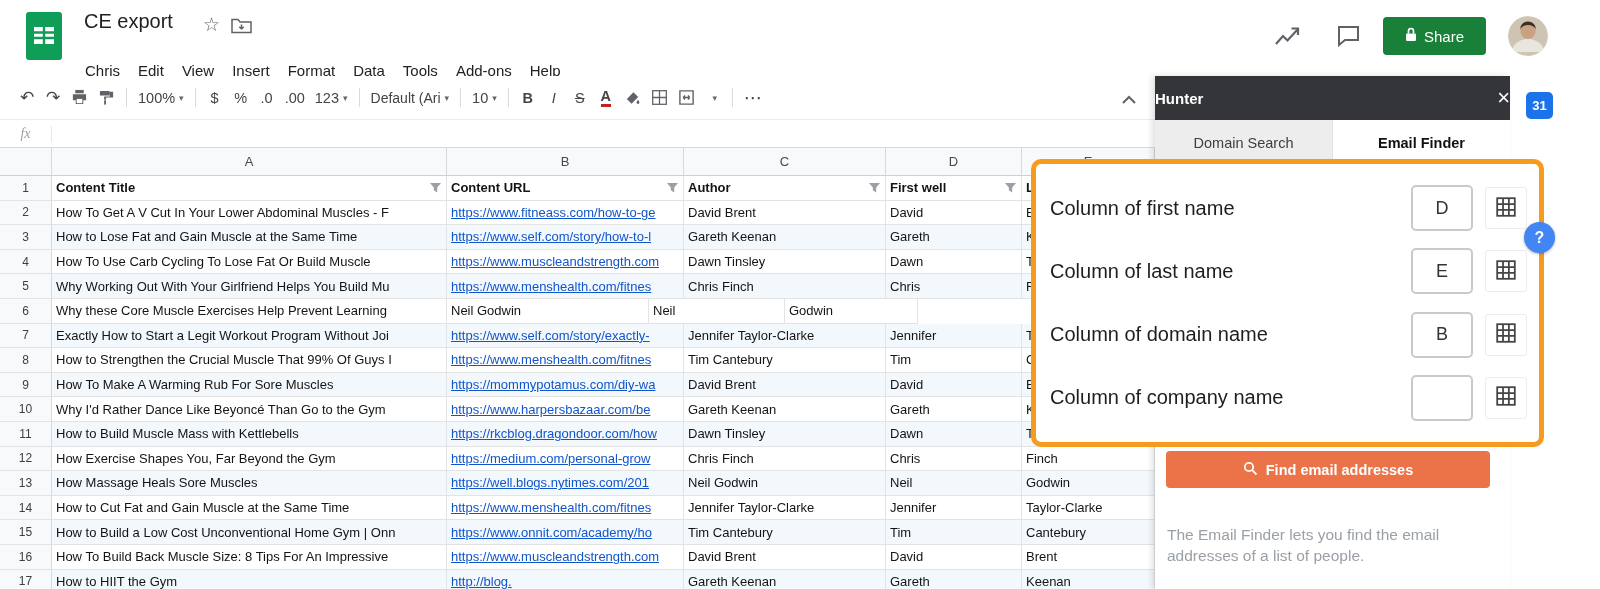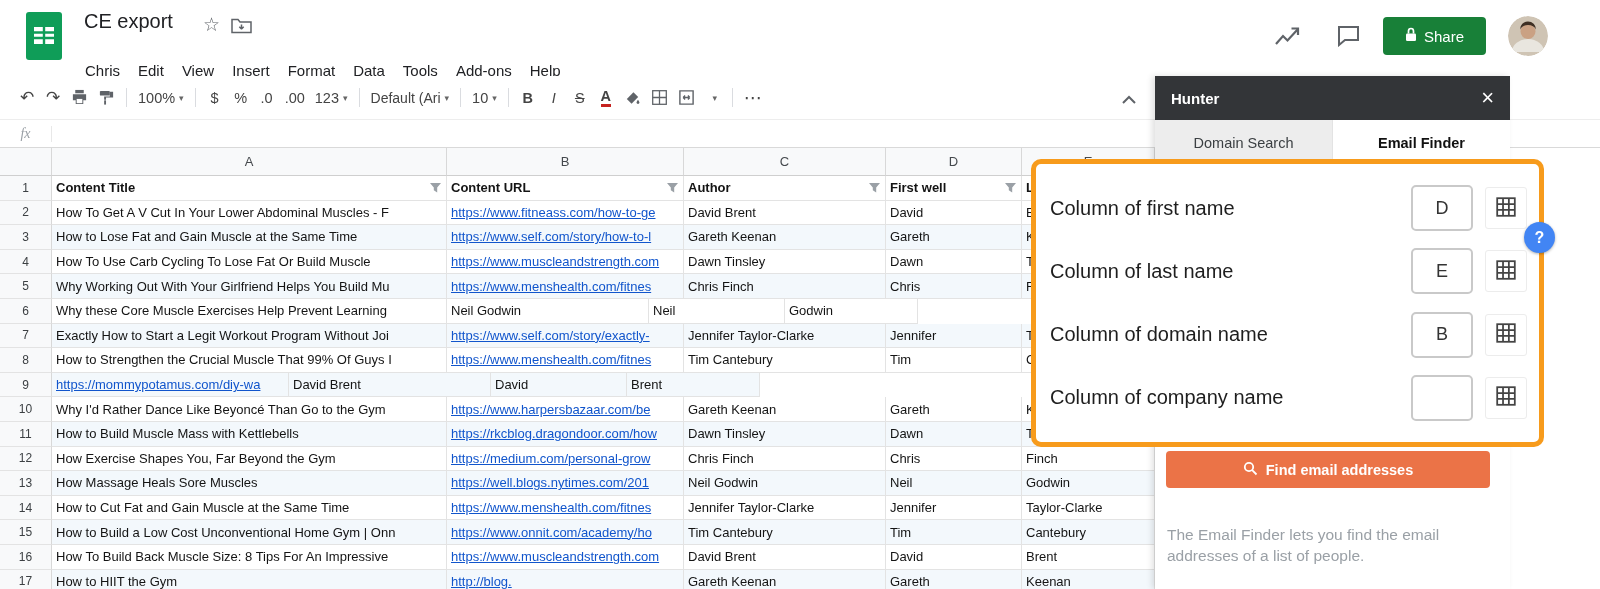--- a/index.html
+++ b/index.html
@@ -55,21 +55,21 @@
   .gcell { border-right:1px solid #e3e3e3; border-bottom:1px solid #e3e3e3; overflow:hidden;
     white-space:nowrap; font-size:13px; color:#141414; padding:0 4px; display:flex; align-items:center; flex:none; cursor:cell; background:#fff; }
   .gcell.band { background:var(--band); }
   .gcell.hdr { font-weight:bold; justify-content:space-between; }
   .cell-url { color:var(--link); text-decoration:underline; }
   .funnel { flex:none; margin-left:4px; display:flex; }
   
   .panel { position:absolute; left:1155px; top:76px; width:355px; height:513px; background:#fff;
     z-index:20; box-shadow:-3px 0 6px rgba(0,0,0,.12); }
   .panel-header { height:44px; background:#333538; display:flex; align-items:center;
-    justify-content:space-between; padding:0 16px; }
+    justify-content:space-between; padding:0 0; }
   .panel-title { color:#fff; font-size:15px; font-weight:bold; }
   .close { color:#fff; font-size:22px; line-height:1; cursor:pointer; }
   .panel-tabs { display:flex; height:46px; border-bottom:1px solid #e3e3e3; }
   .tab { flex:1; display:flex; align-items:center; justify-content:center; font-size:14.5px;
     color:#3c4043; background:#ededed; cursor:pointer; border-right:1px solid #e3e3e3; }
   .tab:last-child { border-right:none; }
   .tab.active { background:#fff; font-weight:bold; color:#111; }
   .find-btn { position:absolute; left:11px; top:375px; width:324px; height:37px;
     background:var(--btn-orange); border:none; border-radius:4px; color:#fff; font-size:14.5px;
     font-weight:bold; display:flex; align-items:center; justify-content:center; gap:8px;
@@ -408,20 +408,23 @@
           </div>
           <div class="gcell" style="width: 136px;">
             <span>Tim</span>
           </div>
           <div class="gcell" style="width: 133px;">
             <span>Cantebury</span>
           </div>
         </div>
         <div class="g-row">
           <div class="rownum" style="width: 52px;">9</div>
+          <div class="gcell band" style="width: 395px;">
+            <span>How To Make A Warming Rub For Sore Muscles</span>
+          </div>
           <div class="gcell band" style="width: 237px;">
             <span class="cell-url">https://mommypotamus.com/diy-wa</span>
           </div>
           <div class="gcell band" style="width: 202px;">
             <span>David Brent</span>
           </div>
           <div class="gcell band" style="width: 136px;">
             <span>David</span>
           </div>
           <div class="gcell band" style="width: 133px;">
@@ -568,20 +571,23 @@
           <div class="gcell band" style="width: 136px;">
             <span>Gareth</span>
           </div>
           <div class="gcell band" style="width: 133px;">
             <span>Keenan</span>
           </div>
         </div>
       </div>
   </div>
 
+  <div class="right-strip">
+    <div class="cal-badge">31</div>
+  </div>
 
   <aside class="panel">
     <div class="panel-header">
       <span class="panel-title">Hunter</span>
       <span class="close">×</span>
     </div>
     <div class="panel-tabs">
         <div class="tab">Domain Search</div>
         <div class="tab active">Email Finder</div>
       </div>

